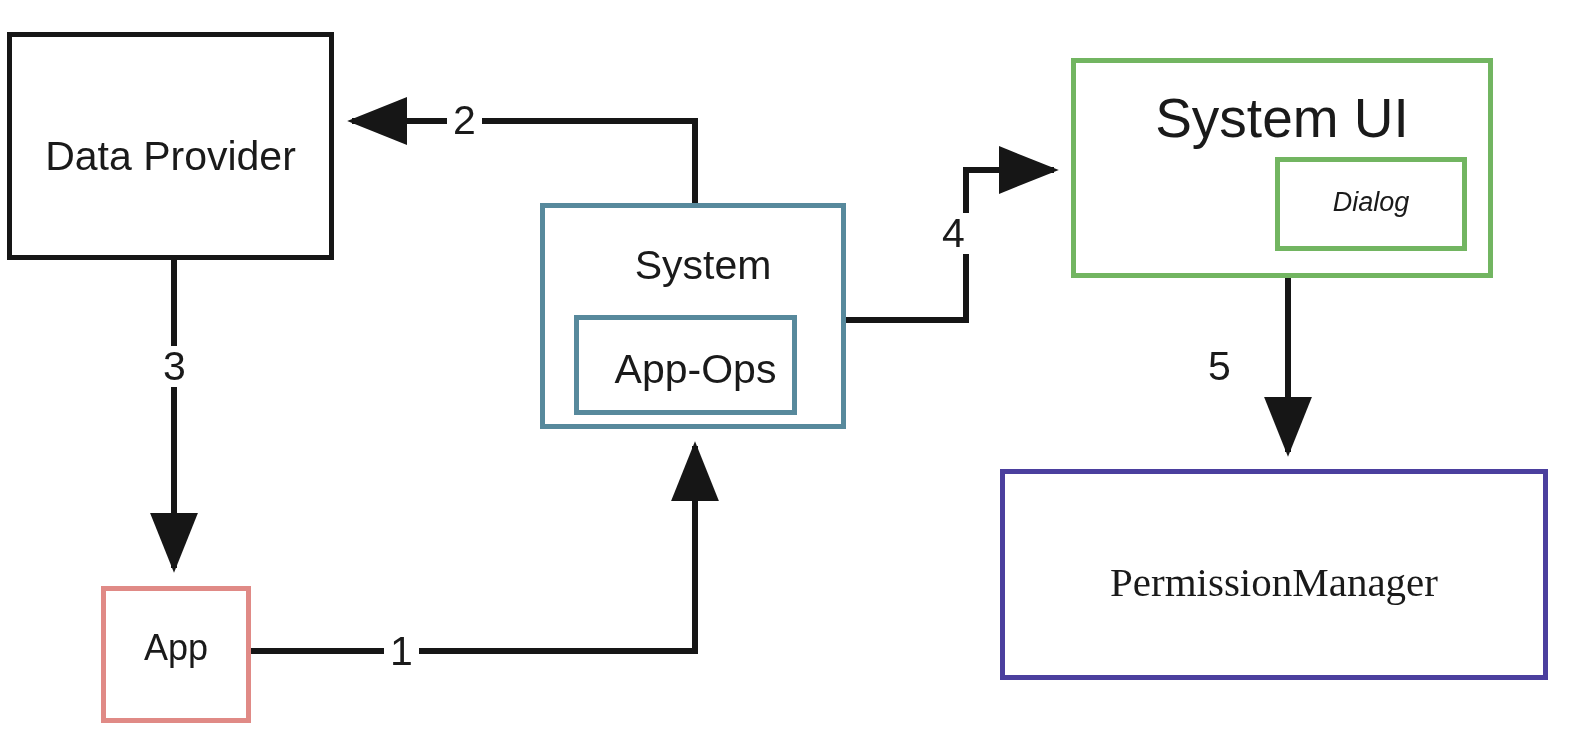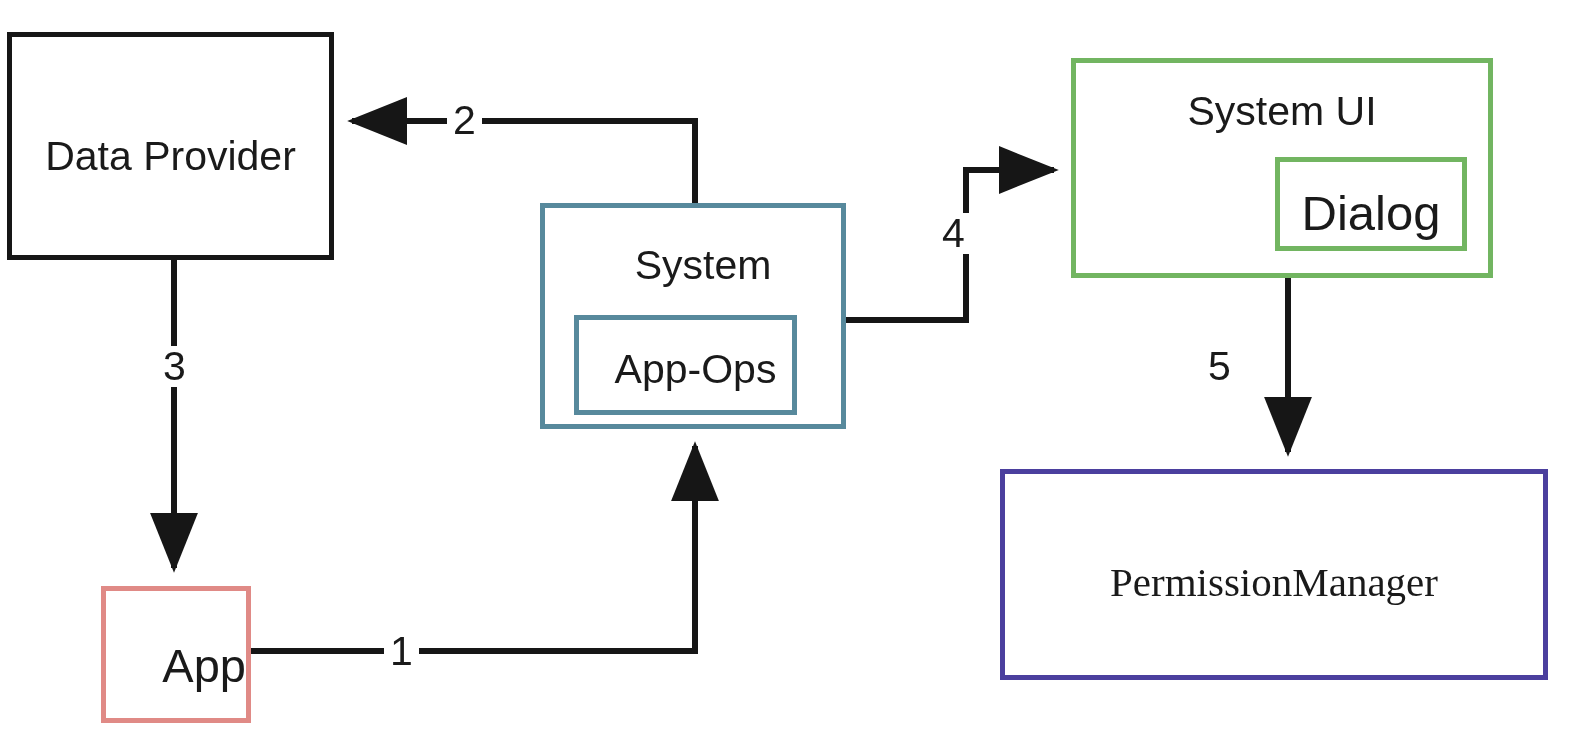--- a/index.html
+++ b/index.html
@@ -47,49 +47,49 @@
     margin-top: 24px;
   }
   #node-data-provider .node-label {
     top: 99px; font-size: 41px;
   }
   #node-app {
     left: 101px; top: 586px; width: 150px; height: 137px;
     border: 5px solid #e08a86;
   }
   #node-app .node-label {
-    top: 51px; font-size: 47px; text-align: right;
+    top: 39px; font-size: 36px;
   }
   #node-system {
     left: 540px; top: 203px; width: 306px; height: 226px;
     border: 5px solid #57899c;
   }
   #node-system .node-label {
     top: 37px; font-size: 41px; margin-left: 20px;
   }
   #node-app-ops {
     left: 29px; top: 107px; width: 223px; height: 100px;
     border: 5px solid #57899c;
   }
   #node-app-ops .node-label {
     top: 29px; font-size: 41px;
   }
   #node-system-ui {
     left: 1071px; top: 58px; width: 422px; height: 220px;
     border: 5px solid #72b561;
   }
   #node-system-ui .node-label {
-    top: 28px; font-size: 41px;
+    top: 28px; font-size: 55px;
   }
   #node-dialog {
     left: 199px; top: 94px; width: 192px; height: 94px;
     border: 5px solid #72b561;
   }
   #node-dialog .node-label {
-    top: 27px; font-size: 49px;
+    top: 27px; font-size: 27px; font-style: italic;
   }
   #node-permission-manager {
     left: 1000px; top: 469px; width: 548px; height: 211px;
     border: 5px solid #4b3f9e;
   }
   #node-permission-manager .node-label {
     top: 88px; font-size: 41px; font-family: Liberation Serif, serif;
   }
   .edge-label {
     position: absolute;

